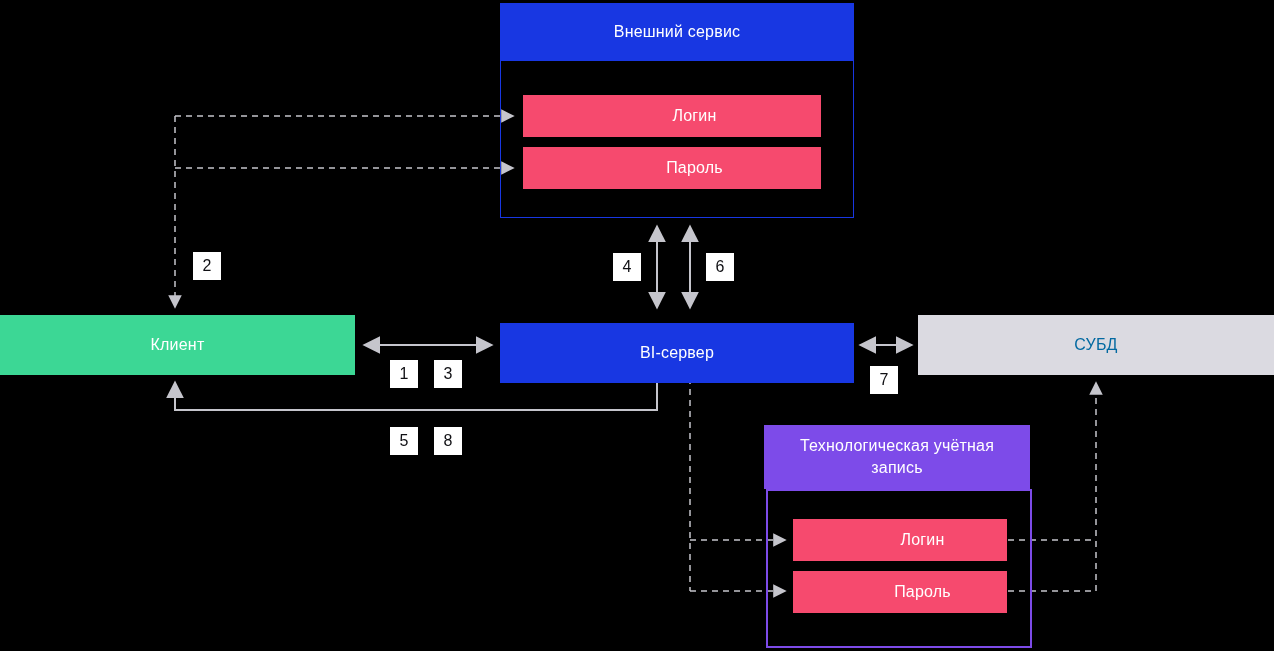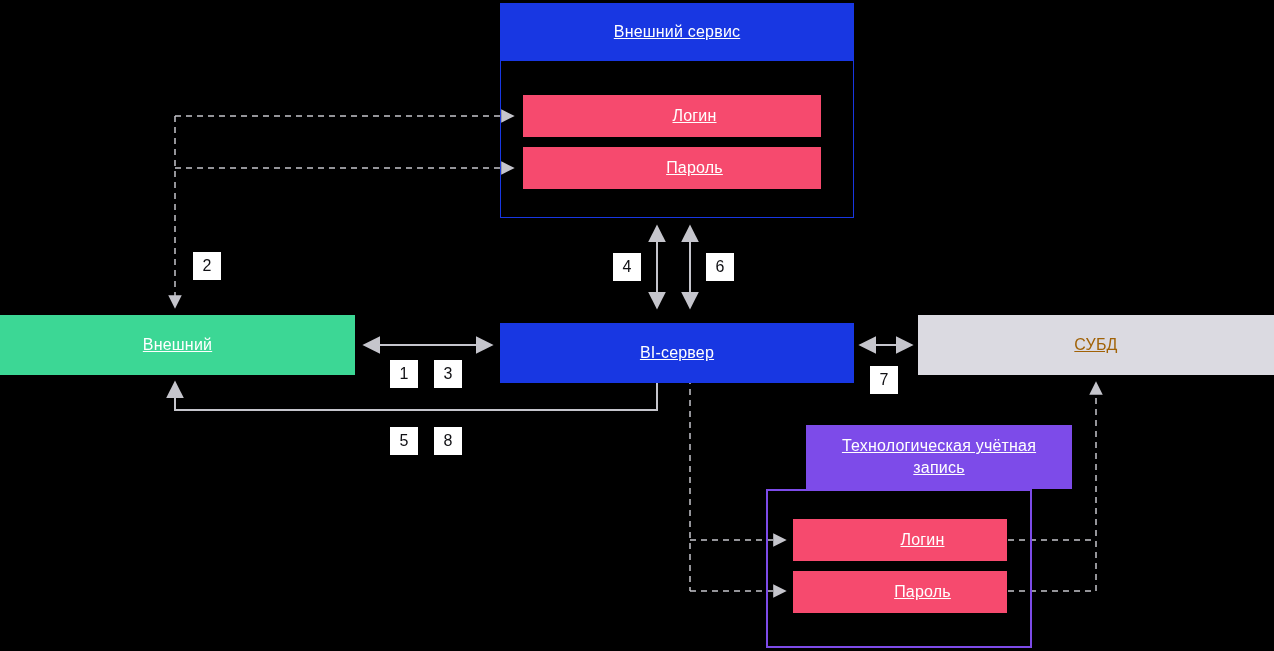--- a/index.html
+++ b/index.html
@@ -19,45 +19,44 @@
   .box {
     position: absolute;
     display: flex;
     align-items: center;
     justify-content: center;
     color: #ffffff;
     font-size: 16px;
     font-weight: 500;
     letter-spacing: 0.2px;
     text-align: center;
-    text-decoration: underline;
   }
   .blue   { background: #1837e2; }
   .green  { background: #3cd795; }
-  .gray   { background: #dbdae1; color: #a16207; }
+  .gray   { background: #dbdae1; color: #0369a1; }
   .purple { background: #7d4be9; line-height: 1.35; padding: 0 28px; }
   .pink   { background: #f64a6e; padding-left: 45px; }
 
   .frame { position: absolute; background: transparent; }
   .frame-blue   { border: 1.5px solid #1837e2; }
   .frame-purple { border: 2px solid #7d4be9; }
 
   
   .ext-header    { left: 500px; top: 3px;   width: 354px; height: 57px; }
   .ext-frame     { left: 500px; top: 60px;  width: 354px; height: 158px; }
   .ext-login     { left: 523px; top: 95px;  width: 298px; height: 42px; }
   .ext-password  { left: 523px; top: 147px; width: 298px; height: 42px; }
 
   
   .client-node   { left: 0;     top: 315px; width: 355px; height: 60px; }
   .bi-node       { left: 500px; top: 323px; width: 354px; height: 60px; }
   .dbms-node     { left: 918px; top: 315px; width: 356px; height: 60px; }
 
   
-  .tech-header   { left: 806px; top: 425px; width: 266px; height: 64px; }
+  .tech-header   { left: 764px; top: 425px; width: 266px; height: 64px; }
   .tech-frame    { left: 766px; top: 489px; width: 266px; height: 159px; }
   .tech-login    { left: 793px; top: 519px; width: 214px; height: 42px; }
   .tech-password { left: 793px; top: 571px; width: 214px; height: 42px; }
 
   .badge {
     position: absolute;
     width: 28px;
     height: 28px;
     background: #ffffff;
     color: #101014;
@@ -112,21 +111,21 @@
       <path class="dashed" d="M1008,591 L1096,591"></path>
       <path class="dashed" d="M1096,591 L1096,384" marker-end="url(#ah)"></path>
     </g>
   </svg>
 
   <div class="box blue ext-header">Внешний сервис</div>
   <div class="frame frame-blue ext-frame"></div>
   <div class="box pink ext-login">Логин</div>
   <div class="box pink ext-password">Пароль</div>
 
-  <div class="box green client-node">Внешний</div>
+  <div class="box green client-node">Клиент</div>
   <div class="box blue bi-node">BI-сервер</div>
   <div class="box gray dbms-node">СУБД</div>
 
   <div class="box purple tech-header">Технологическая учётная запись</div>
   <div class="frame frame-purple tech-frame"></div>
   <div class="box pink tech-login">Логин</div>
   <div class="box pink tech-password">Пароль</div>
 
   <div class="badge b1">1</div>
   <div class="badge b2">2</div>

